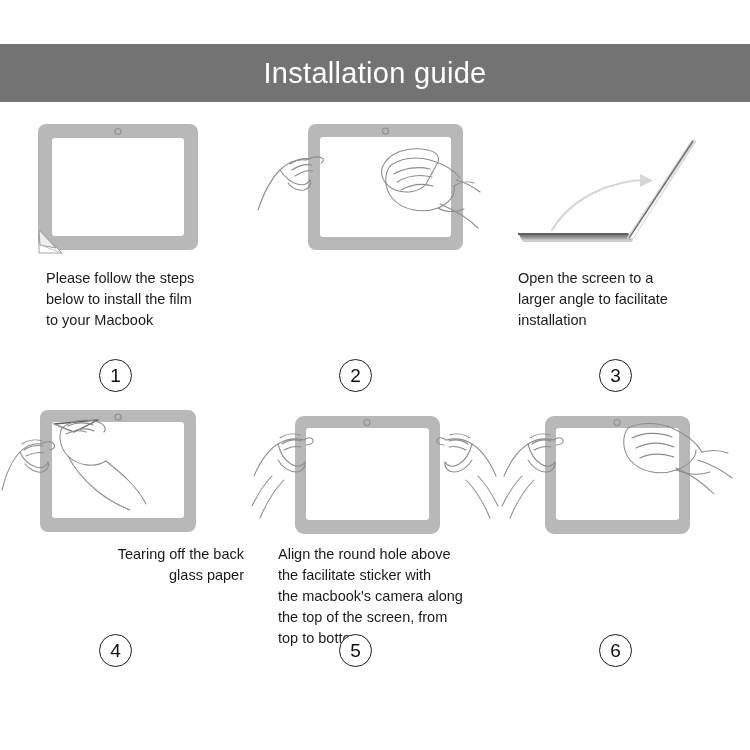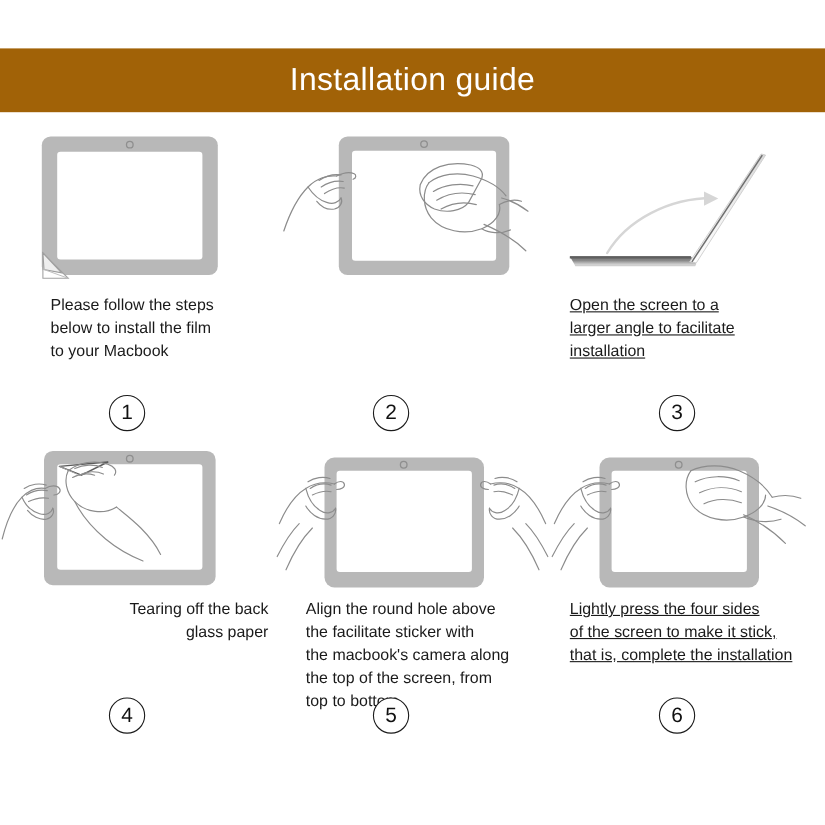--- a/index.html
+++ b/index.html
@@ -16,21 +16,21 @@
     position: relative;
   }
 
   
   .header-bar {
     position: absolute;
     left: 0;
     top: 44px;
     width: 750px;
     height: 58px;
-    background: #a16207;
+    background: #737373;
     display: flex;
     align-items: center;
     justify-content: center;
   }
   .header-title {
     color: #ffffff;
     font-size: 29px;
     font-weight: 400;
     letter-spacing: 0.3px;
     line-height: 1;
@@ -67,21 +67,21 @@
     line-height: 21px;
     color: #1a1a1a;
     white-space: pre-line;
     padding-left: 18px;
     padding-right: 6px;
     margin-top: 6px;
   }
   .cell-2 .step-caption,
   .cell-5 .step-caption { padding-left: 28px; }
   .cell-3 .step-caption,
-  .cell-6 .step-caption { padding-left: 18px; text-decoration: underline; }
+  .cell-6 .step-caption { padding-left: 18px; }
   .cell-1 .step-caption { padding-left: 46px; }
   .cell-4 .step-caption { padding-left: 28px; text-align: right; }
 
   .step-badge {
     position: absolute;
     width: 31px;
     height: 31px;
     border: 1.6px solid #1b1b1b;
     border-radius: 50%;
     display: flex;
@@ -317,21 +317,18 @@
           <path d="M136 50 C148 44, 162 44, 174 49"></path>
           <path d="M140 60 C150 55, 163 55, 174 59"></path>
           <path d="M128 30 C122 38, 122 52, 130 62 C140 74, 160 78, 176 72 C188 68, 196 60, 196 52"></path>
           <path d="M176 72 C186 76, 198 78, 210 74"></path>
           <path d="M202 54 C210 52, 220 52, 228 55"></path>
           <path d="M198 62 C210 66, 222 72, 232 80"></path>
           <path d="M176 70 C190 76, 204 86, 214 96"></path>
         </g>
       </svg>
     </div>
-    <div class="step-caption">Lightly press the four sides
-of the screen to make it stick,
-that is, complete the installation</div>
     <div class="step-badge">
       <span>6</span>
     </div>
   </div>
 
 </div>
 
 </body></html>

